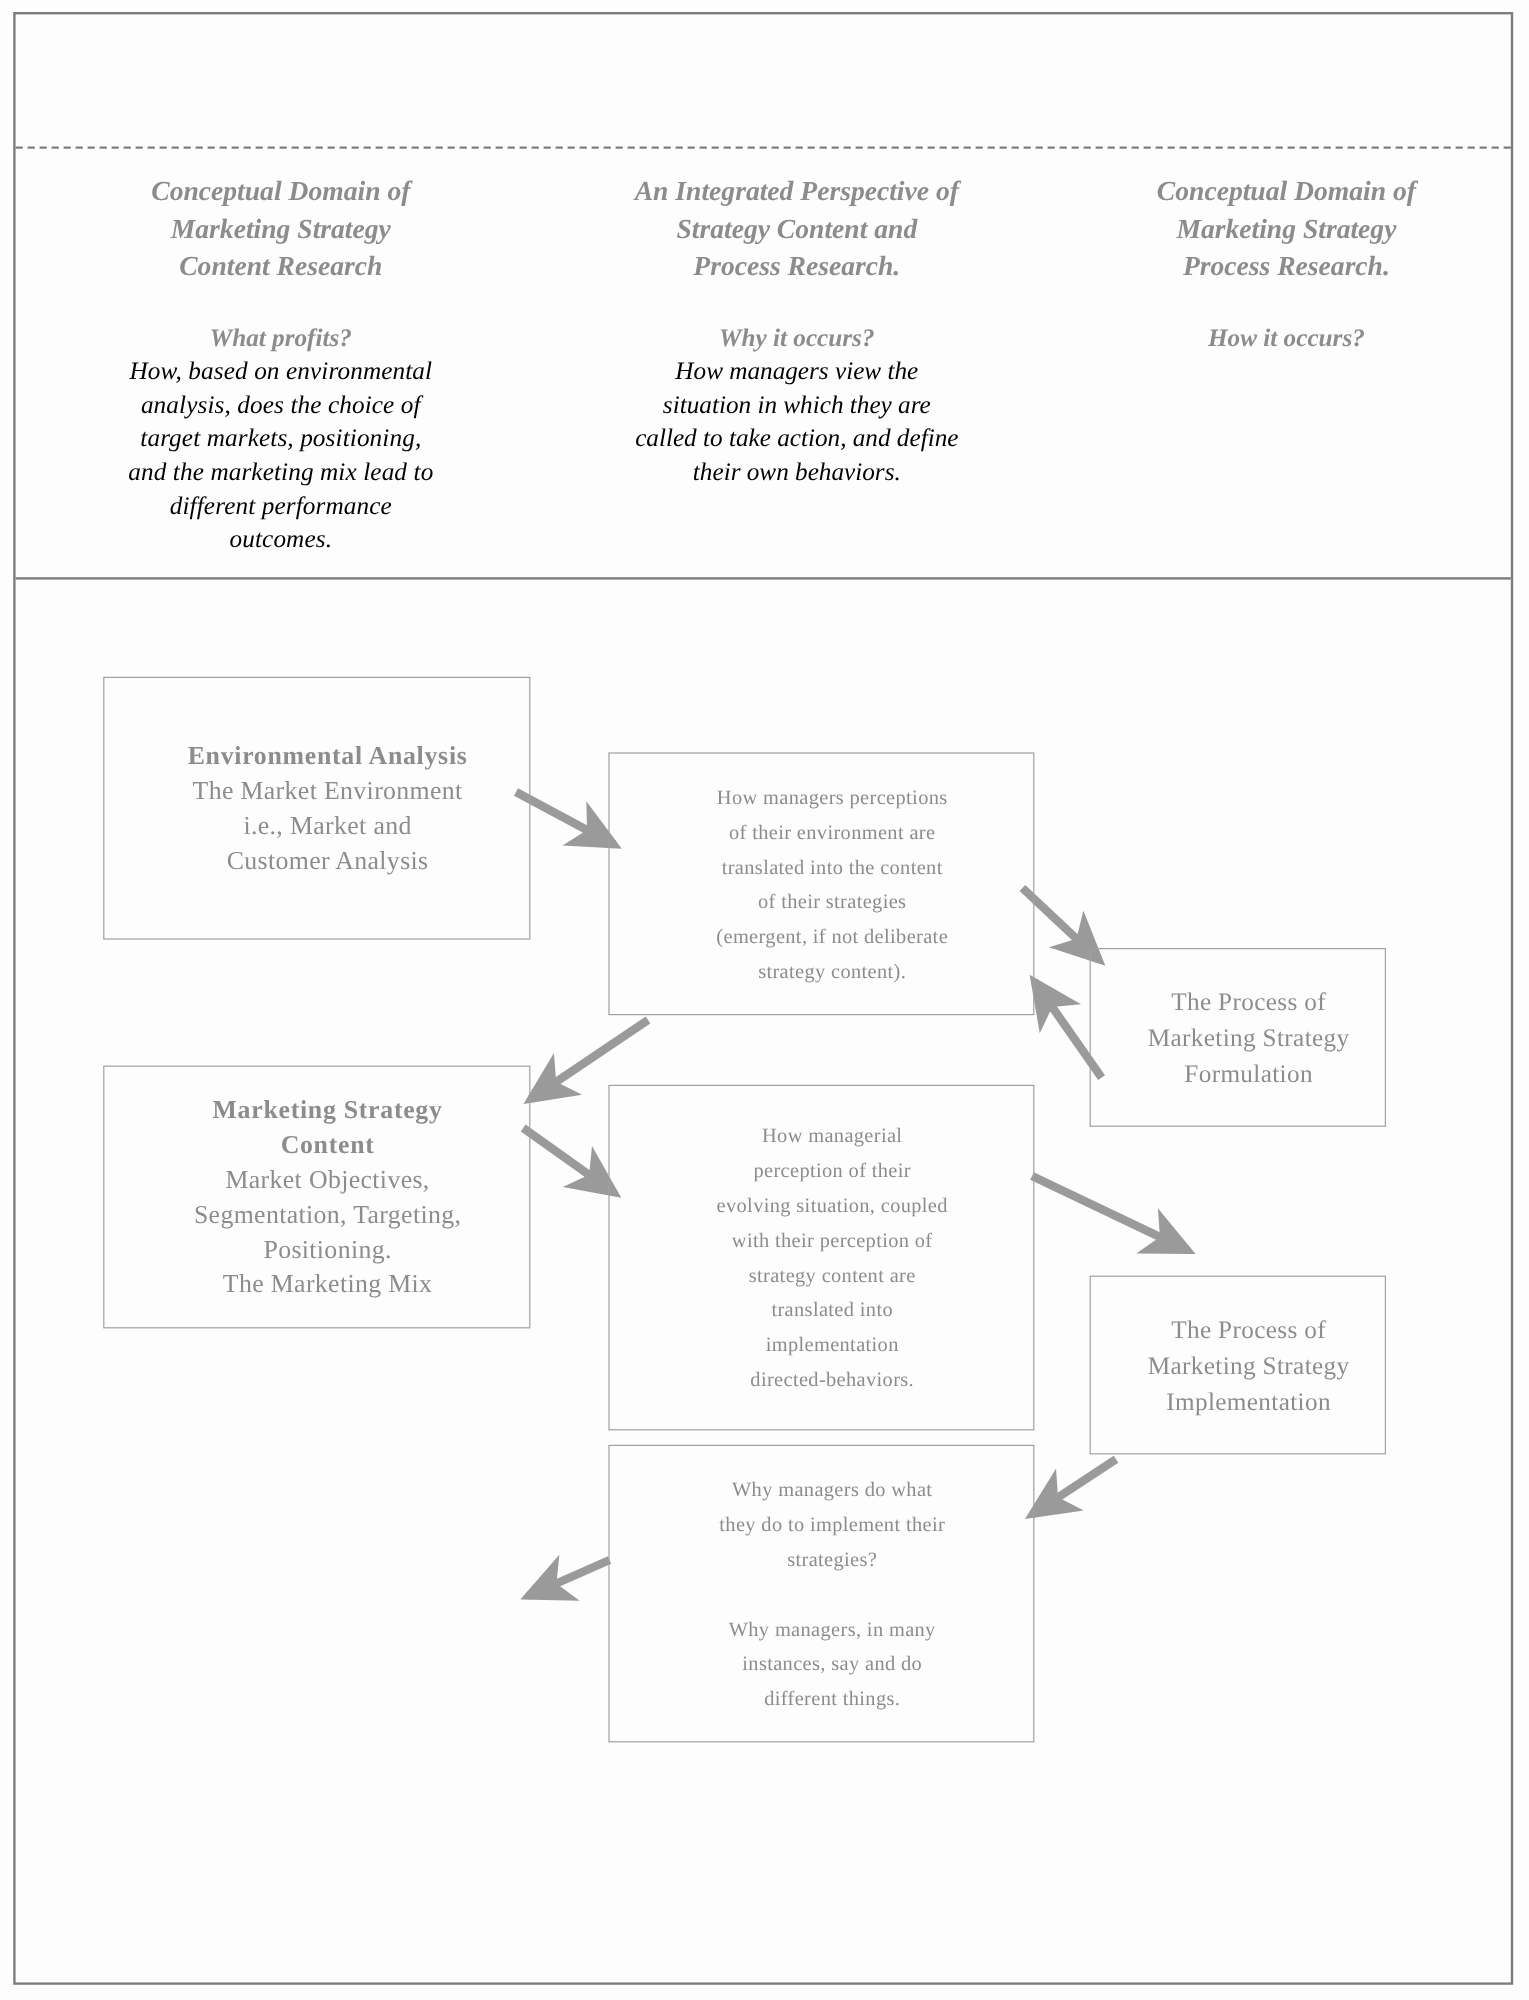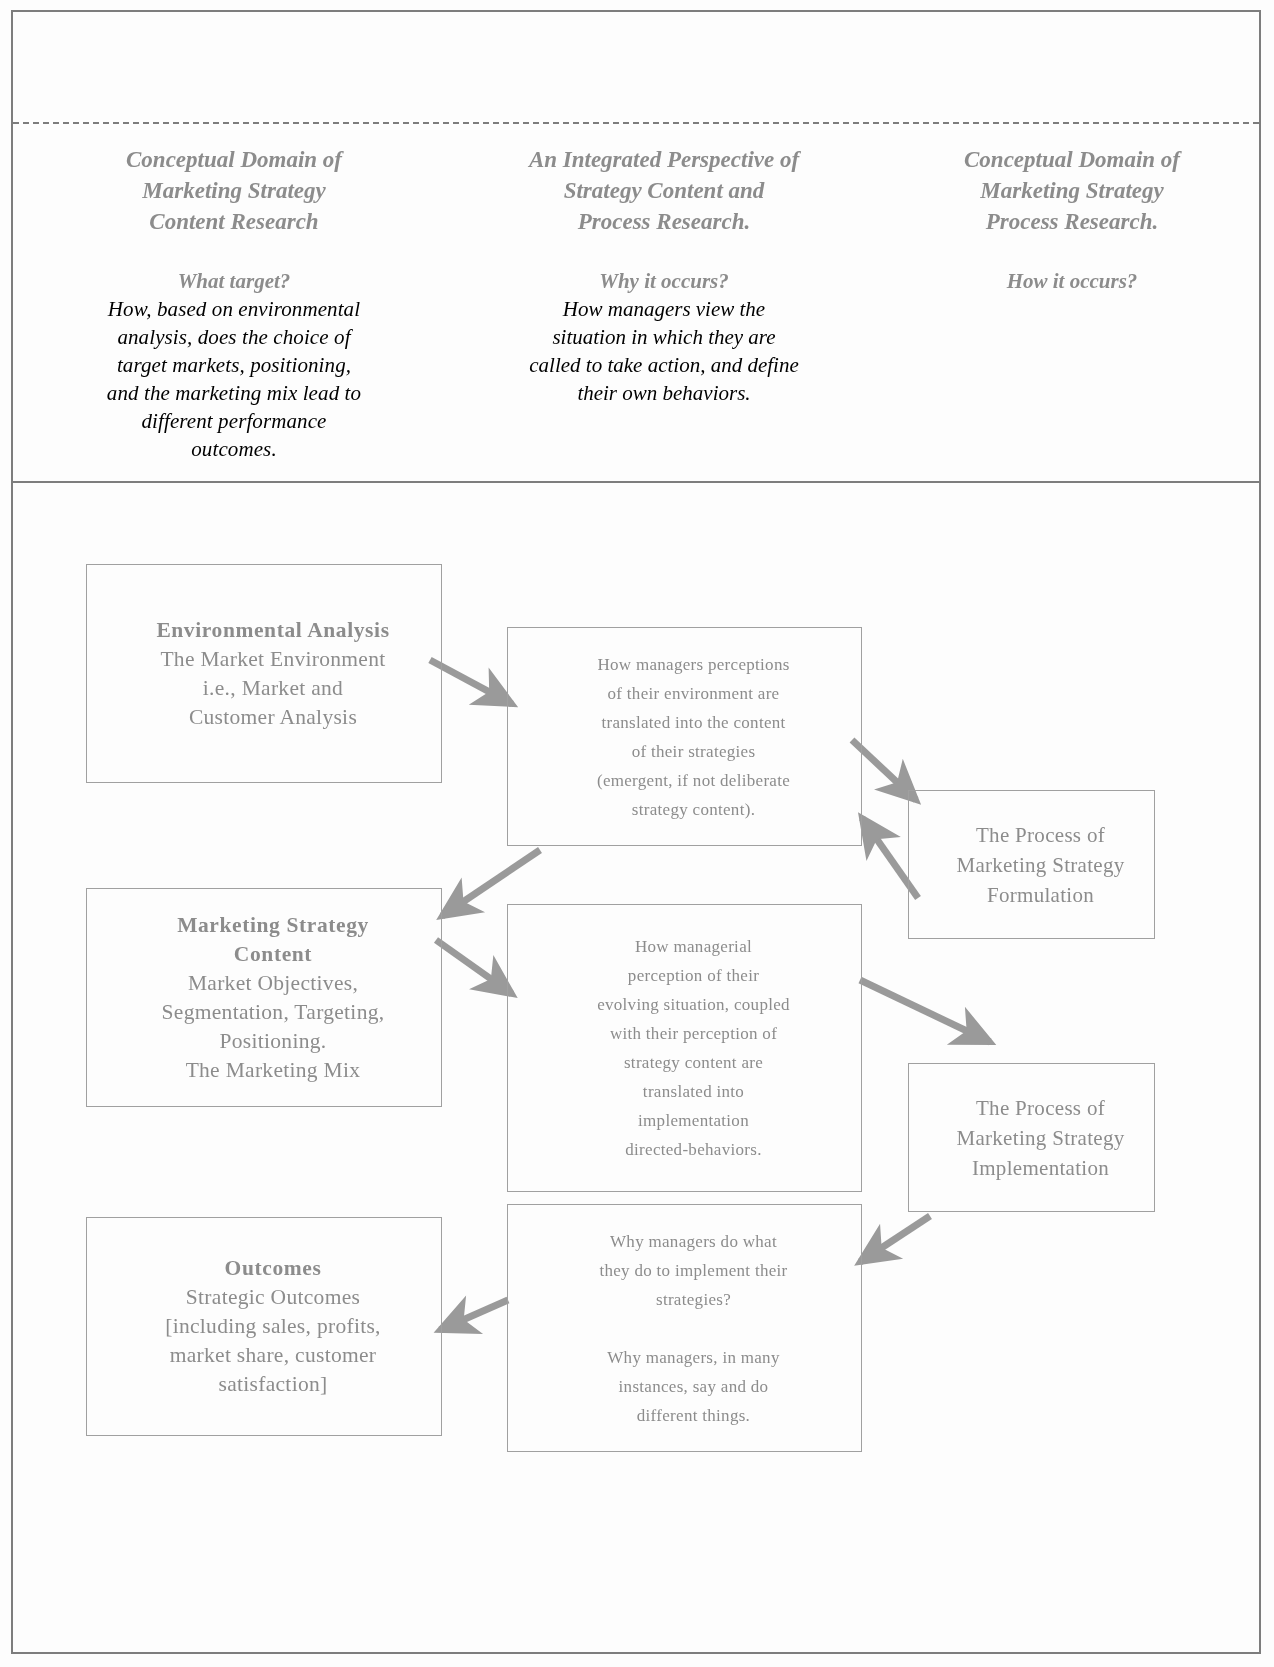--- a/index.html
+++ b/index.html
@@ -132,21 +132,21 @@
   <div class="outer-frame"></div>
   <div class="dashed-divider"></div>
   <div class="solid-divider"></div>
 
   <div class="header-band">
 
     <div class="hdr-col c1">
       <div class="hdr-title">Conceptual Domain of
 Marketing Strategy
 Content Research</div>
-      <div class="hdr-q">What target?</div>
+      <div class="hdr-q">What profits?</div>
       <div class="hdr-body">How, based on environmental
 analysis, does the choice of
 target markets, positioning,
 and the marketing mix lead to
 different performance
 outcomes.</div>
     </div>
 
     <div class="hdr-col c2">
       <div class="hdr-title">An Integrated Perspective of
@@ -201,27 +201,20 @@
 
   <div class="node" id="node-msc">
     <div class="txt"><b>Marketing Strategy
 Content</b><span>
 </span><span>Market Objectives,
 Segmentation, Targeting,
 Positioning.
 The Marketing Mix</span></div>
   </div>
 
-  <div class="node" id="node-out">
-    <div class="txt"><b>Outcomes</b><span>
-</span><span>Strategic Outcomes
-[including sales, profits,
-market share, customer
-satisfaction]</span></div>
-  </div>
 
   <div class="node" id="node-mid1">
     <div class="txt">How managers perceptions
 of their environment are
 translated into the content
 of their strategies
 (emergent, if not deliberate
 strategy content).</div>
   </div>
 

